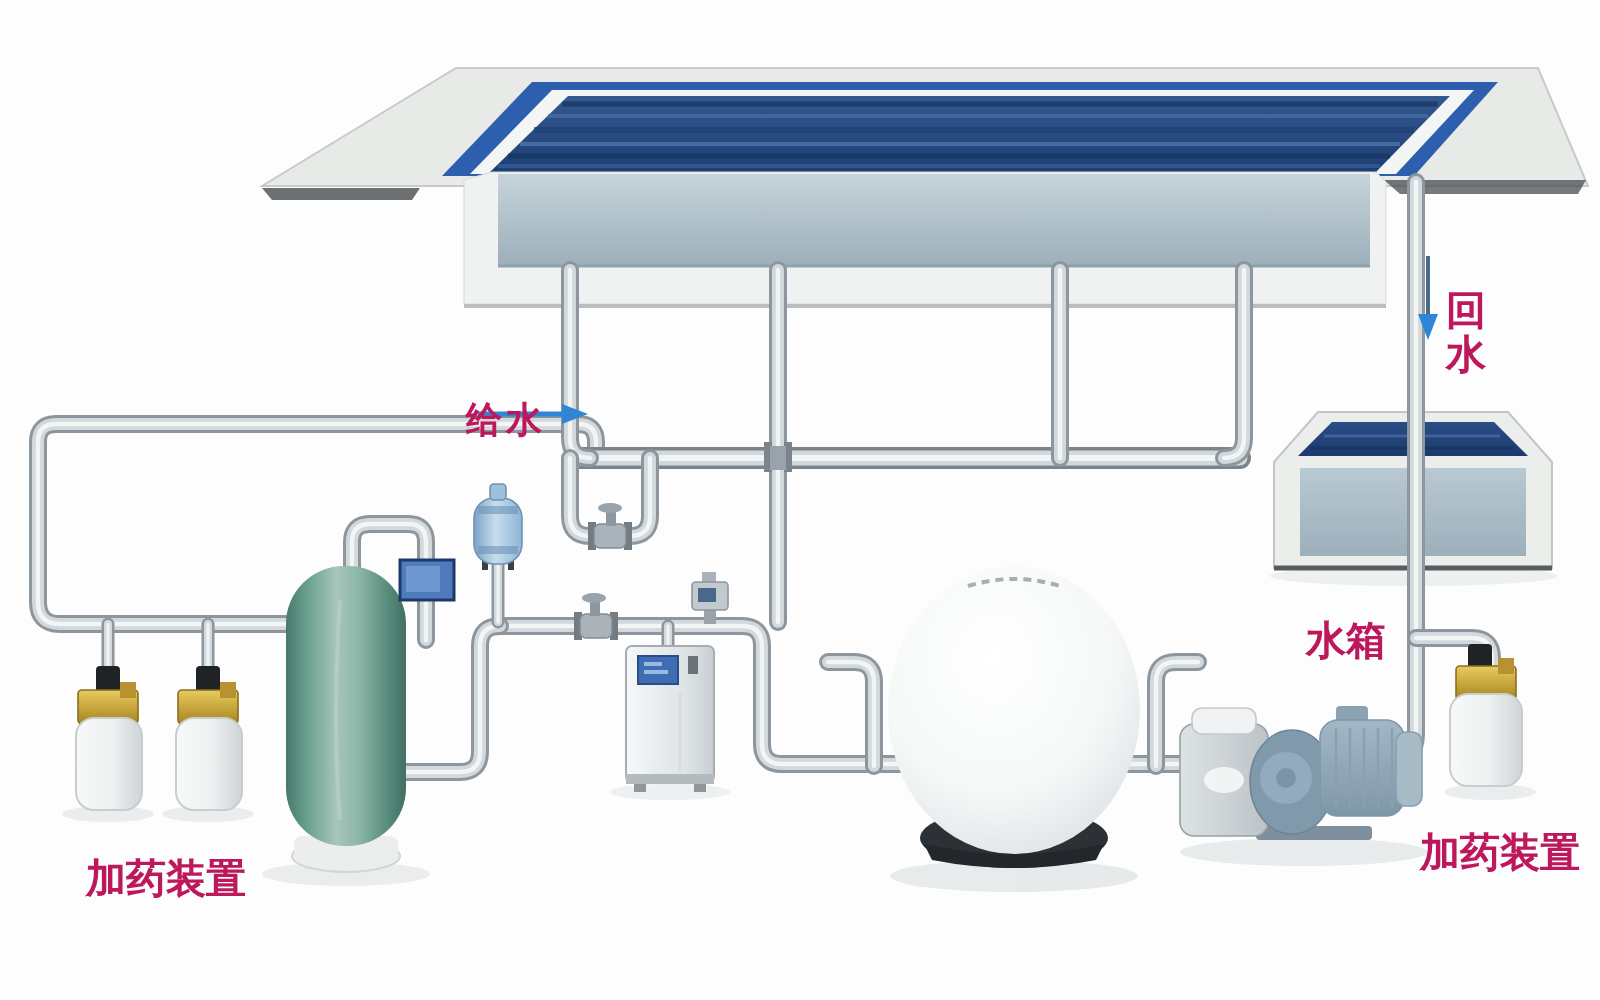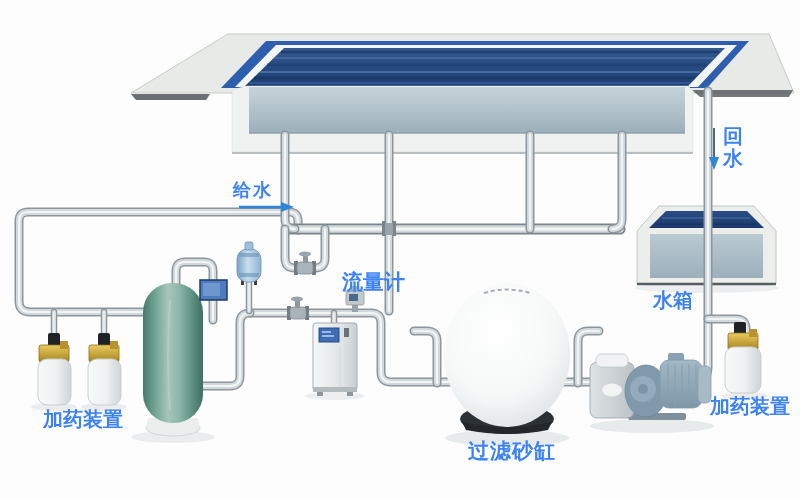--- a/index.html
+++ b/index.html
@@ -1,20 +1,20 @@
 <!DOCTYPE html>
 <html><head>
 <meta charset="utf-8">
 <style>
   html,body{margin:0;padding:0;background:#ffffff;}
   #stage{position:relative;width:800px;height:500px;background:#fdfdfd;overflow:hidden;
          font-family:"Liberation Serif","DejaVu Serif",serif;}
   #scene{position:absolute;left:0;top:0;}
-  .lbl{position:absolute;color:#3b82f6;font-weight:700;white-space:nowrap;
-       font-family:"Liberation Serif","DejaVu Serif",serif;}
+  .lbl{position:absolute;color:#be185d;font-weight:700;white-space:nowrap;
+       font-family:"Liberation Serif","DejaVu Serif",serif;margin-top:20px;}
   .lbl-v{white-space:normal;word-break:break-all;line-height:1.08;}
   
   .po{fill:none;stroke:#8d969c;stroke-width:9;stroke-linecap:round;stroke-linejoin:round;}
   .pm{fill:none;stroke:#d2d8db;stroke-width:6;stroke-linecap:round;stroke-linejoin:round;}
   .ph{fill:none;stroke:#f2f5f6;stroke-width:2.2;stroke-linecap:round;stroke-linejoin:round;}
   .thick .po{stroke-width:11;stroke:#7b848a;} .thick .pm{stroke-width:7.5;} .thick .ph{stroke-width:3;}
   .thin .po{stroke-width:6.5;} .thin .pm{stroke-width:4;} .thin .ph{stroke-width:1.5;}
 </style>
 </head>
 <body>
@@ -335,17 +335,15 @@
   </g>
   <g>
     <path d="M 714 128 V 157" stroke="#4a6a8a" stroke-width="2" fill="none"></path>
     <polygon points="709,157 719,157 714,170" fill="#2f86d6"></polygon>
   </g>
 </svg>
 
 <div class="lbl" style="left:233px;top:178px;font-size:18px;letter-spacing:2px;">给水</div>
 <div class="lbl lbl-v" style="left:723px;top:126px;font-size:20px;width:22px;">回水</div>
 <div class="lbl" style="left:653px;top:287px;font-size:20px;">水箱</div>
-<div class="lbl" style="left:342px;top:268px;font-size:21px;">流量计</div>
 <div class="lbl" style="left:43px;top:406px;font-size:20px;">加药装置</div>
-<div class="lbl" style="left:468px;top:437px;font-size:21px;letter-spacing:1px;">过滤砂缸</div>
 <div class="lbl" style="left:710px;top:393px;font-size:20px;">加药装置</div>
 </div>
 
 </body></html>

